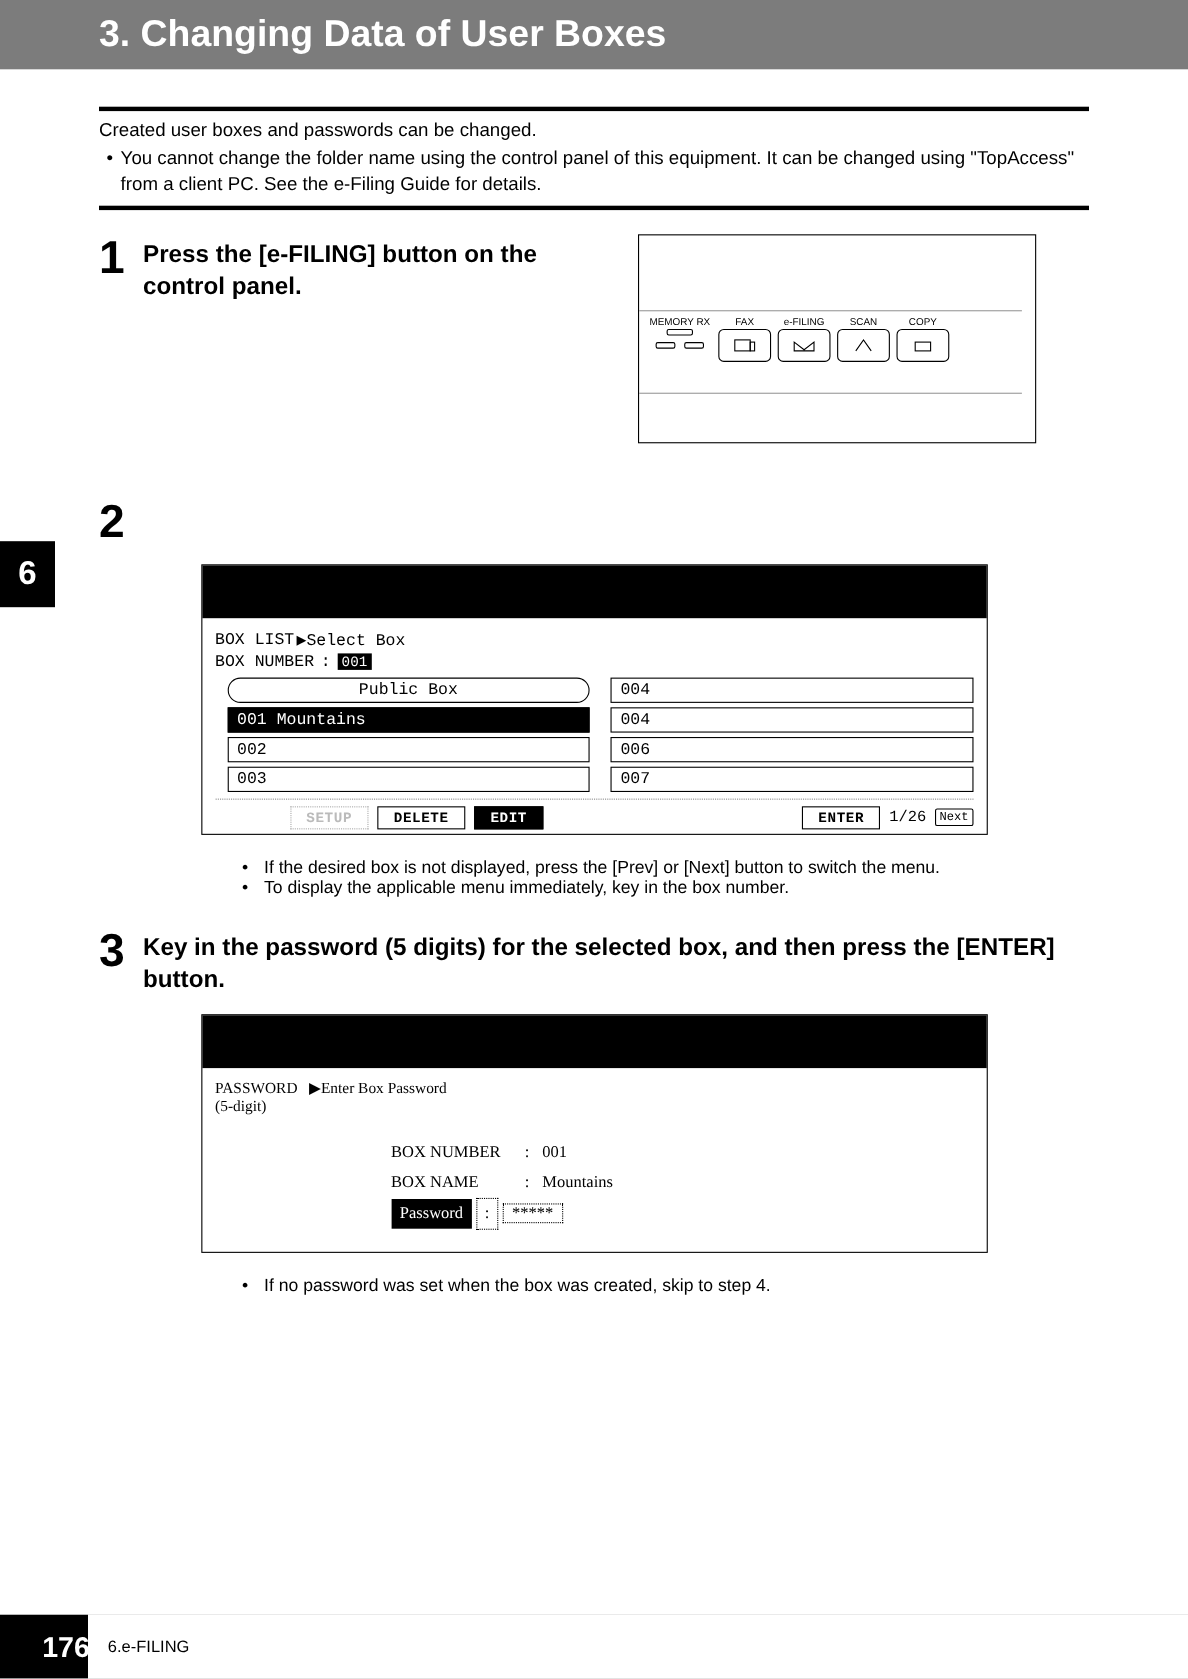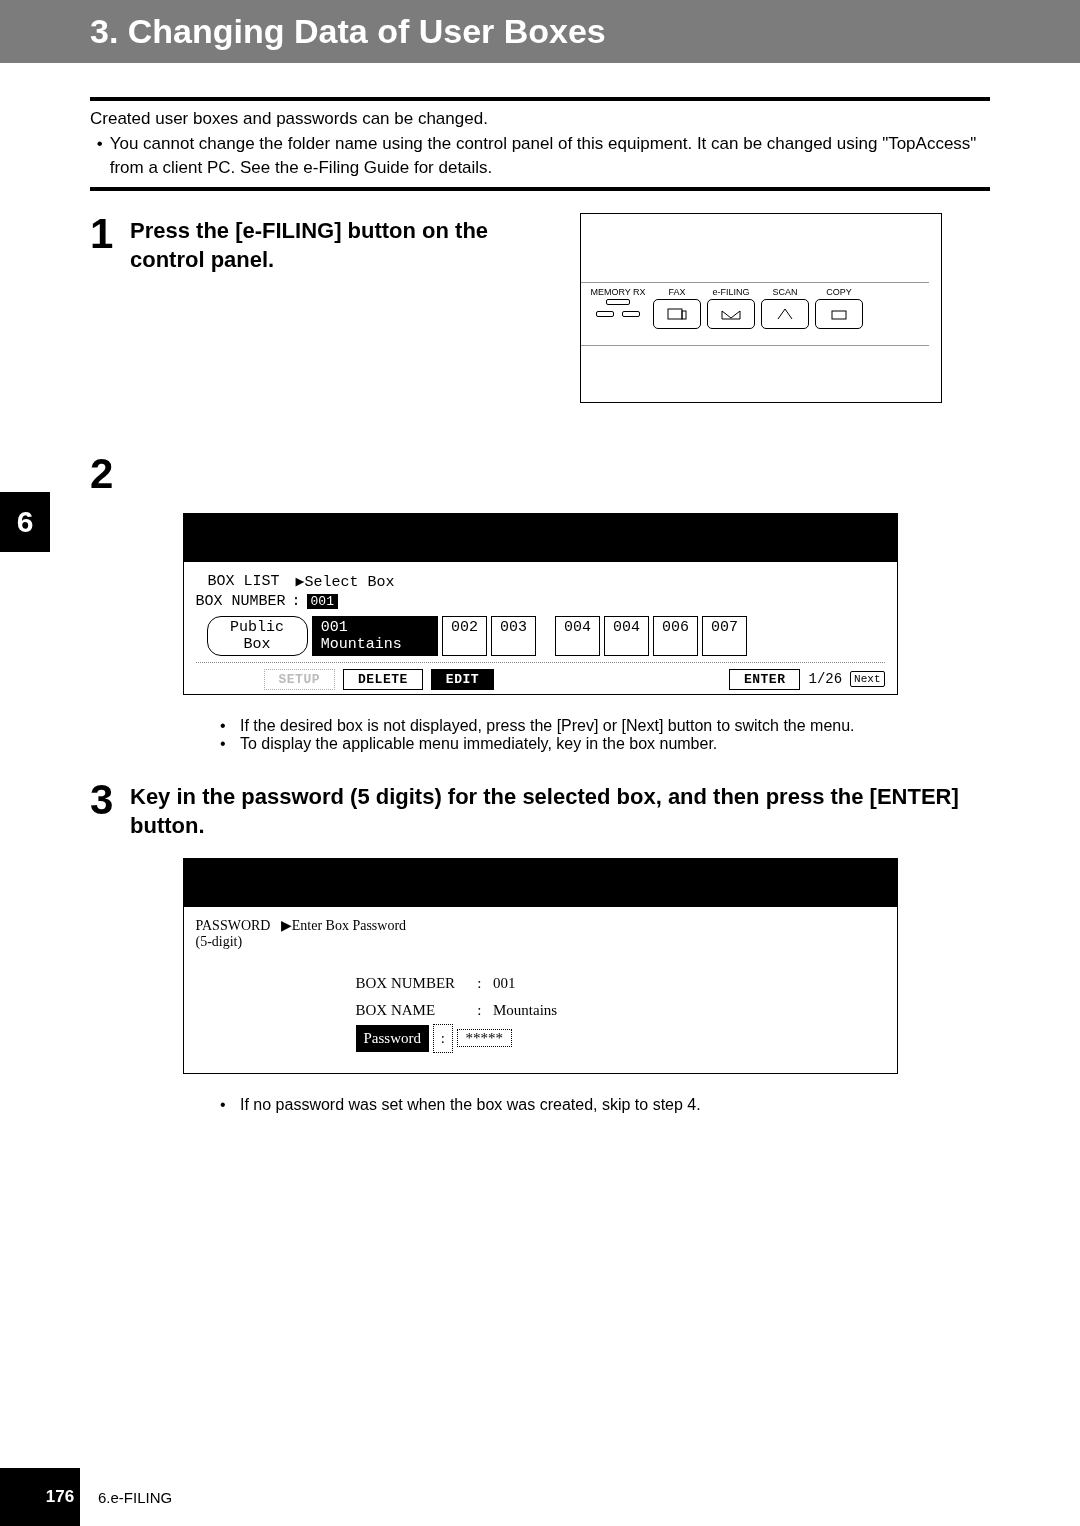--- a/index.html
+++ b/index.html
@@ -55,21 +55,21 @@
     height: 190px;
     border: 1px solid #000;
     margin-left: 20px;
     position: relative;
   }
   .panel-strip {
     position: absolute;
     top: 68px; left: 0; right: 12px;
     border-top: 1px solid #999;
     border-bottom: 1px solid #999;
-    height: 64px;
+    height: 76px;
     display: flex;
     align-items: flex-start;
     padding: 4px 8px;
     gap: 6px;
   }
   .panel-col { display:flex; flex-direction:column; align-items:center; font-size:9px; }
   .panel-lbl { font-size: 9px; text-align:center; }
   .panel-btn {
     width: 48px; height: 30px; border:1px solid #000; border-radius:5px;
     display:flex; align-items:center; justify-content:center; margin-top:2px;
@@ -86,25 +86,25 @@
     font-size:30px; font-weight:bold;
     display:flex; align-items:center; justify-content:center;
   }
   .screen-fig {
     width: 715px;
     margin: 18px auto 0 auto;
     border:1px solid #000;
   }
   .screen-topbar { background:#000; height:48px; }
   .screen-body { padding:10px 12px 4px 12px; font-family:"Courier New",monospace; font-size:15px; }
-  .box-header-row { display:flex; gap:16px; align-items:center; margin-bottom:2px;margin-left:12px; }
+  .box-header-row { display:flex; gap:2px; align-items:center; margin-bottom:2px; }
   .box-number-row { display:flex; gap:6px; align-items:center; margin-bottom:6px; }
   .inv-chip { background:#000; color:#fff; padding:0 4px; font-size:13px; }
   .list-area { display:flex; gap:8px; }
-  .list-col { flex:1; display:flex; flex-direction:row; gap:4px;padding-left:11px; }
+  .list-col { flex:1; display:flex; flex-direction:column; gap:4px;padding-left:11px; }
   .list-btn {
     border:1px solid #000; padding:2px 8px; text-align:left; font-family:"Courier New",monospace; font-size:15px;
     background:#fff;
   }
   .list-btn.rounded { border-radius:14px; text-align:center; }
   .list-btn.sel { background:#000; color:#fff; }
   .screen-actions {
     border-top:1px dotted #888;
     margin-top:6px; padding-top:6px;
     display:flex; align-items:center; gap:8px;
@@ -126,21 +126,21 @@
   .pw-label { display:inline-block; width:110px; }
   .pw-label-dark { display:inline-block; background:#000; color:#fff; padding:0 8px; }
   .pw-colon { display:inline-block; width:20px; text-align:center; }
   .pw-val-box { border:1px dotted #000; padding:0 8px; }
   .pw-actions { border-top:1px dotted #888; padding:8px 0; text-align:center; }
   .footer {
     position:absolute; left:0; bottom:0; width:100%; height:58px;
     background:#7c7c7c; display:flex; align-items:center;
   }
   .page-num-box {
-    background:#000; color:#fff; font-size:17px; font-weight:bold;
+    background:#000; color:#fff; font-size:26px; font-weight:bold;
     width:80px; height:100%; display:flex; align-items:center; justify-content:center;padding-left:40px;
   }
   .footer-label { color:#000; font-size:15px; margin-left:18px; background:#fff0; }
   .footer-inner { background:#fff; height:100%; flex:1; display:flex; align-items:center;}
 </style>
 </head>
 <body>
 
 <div class="title-bar">
   <h1>3. Changing Data of User Boxes</h1>

